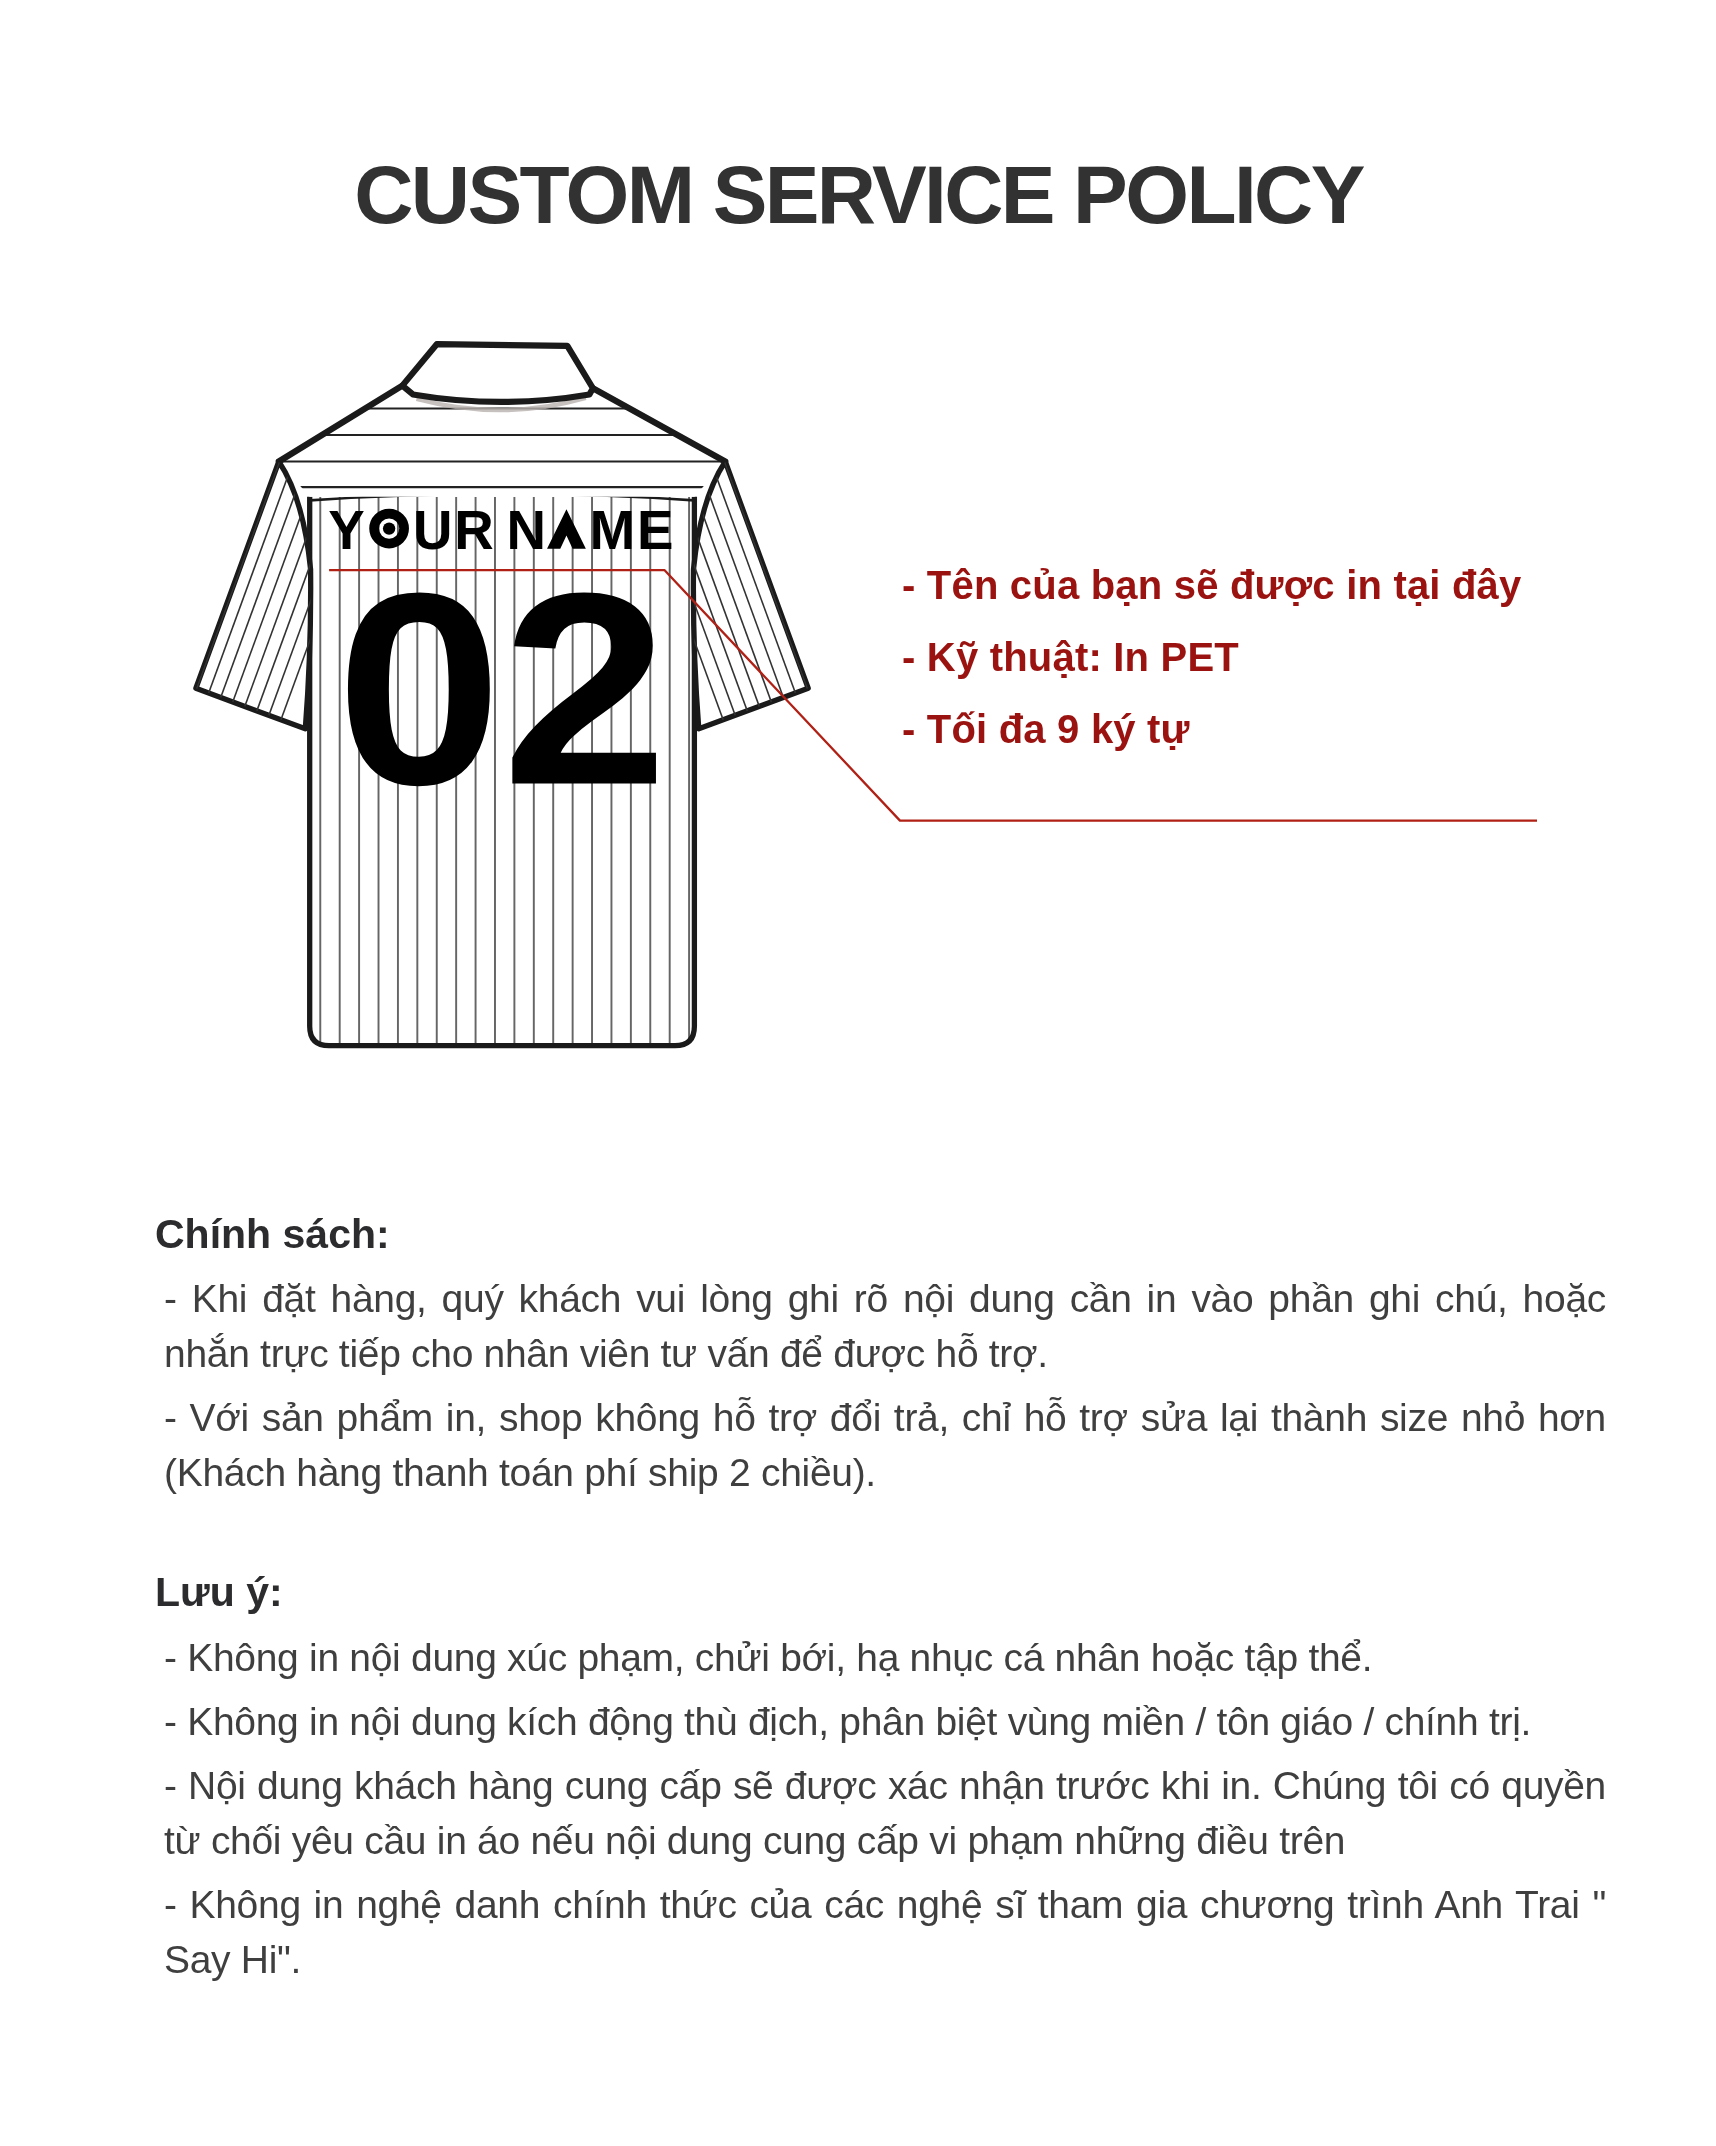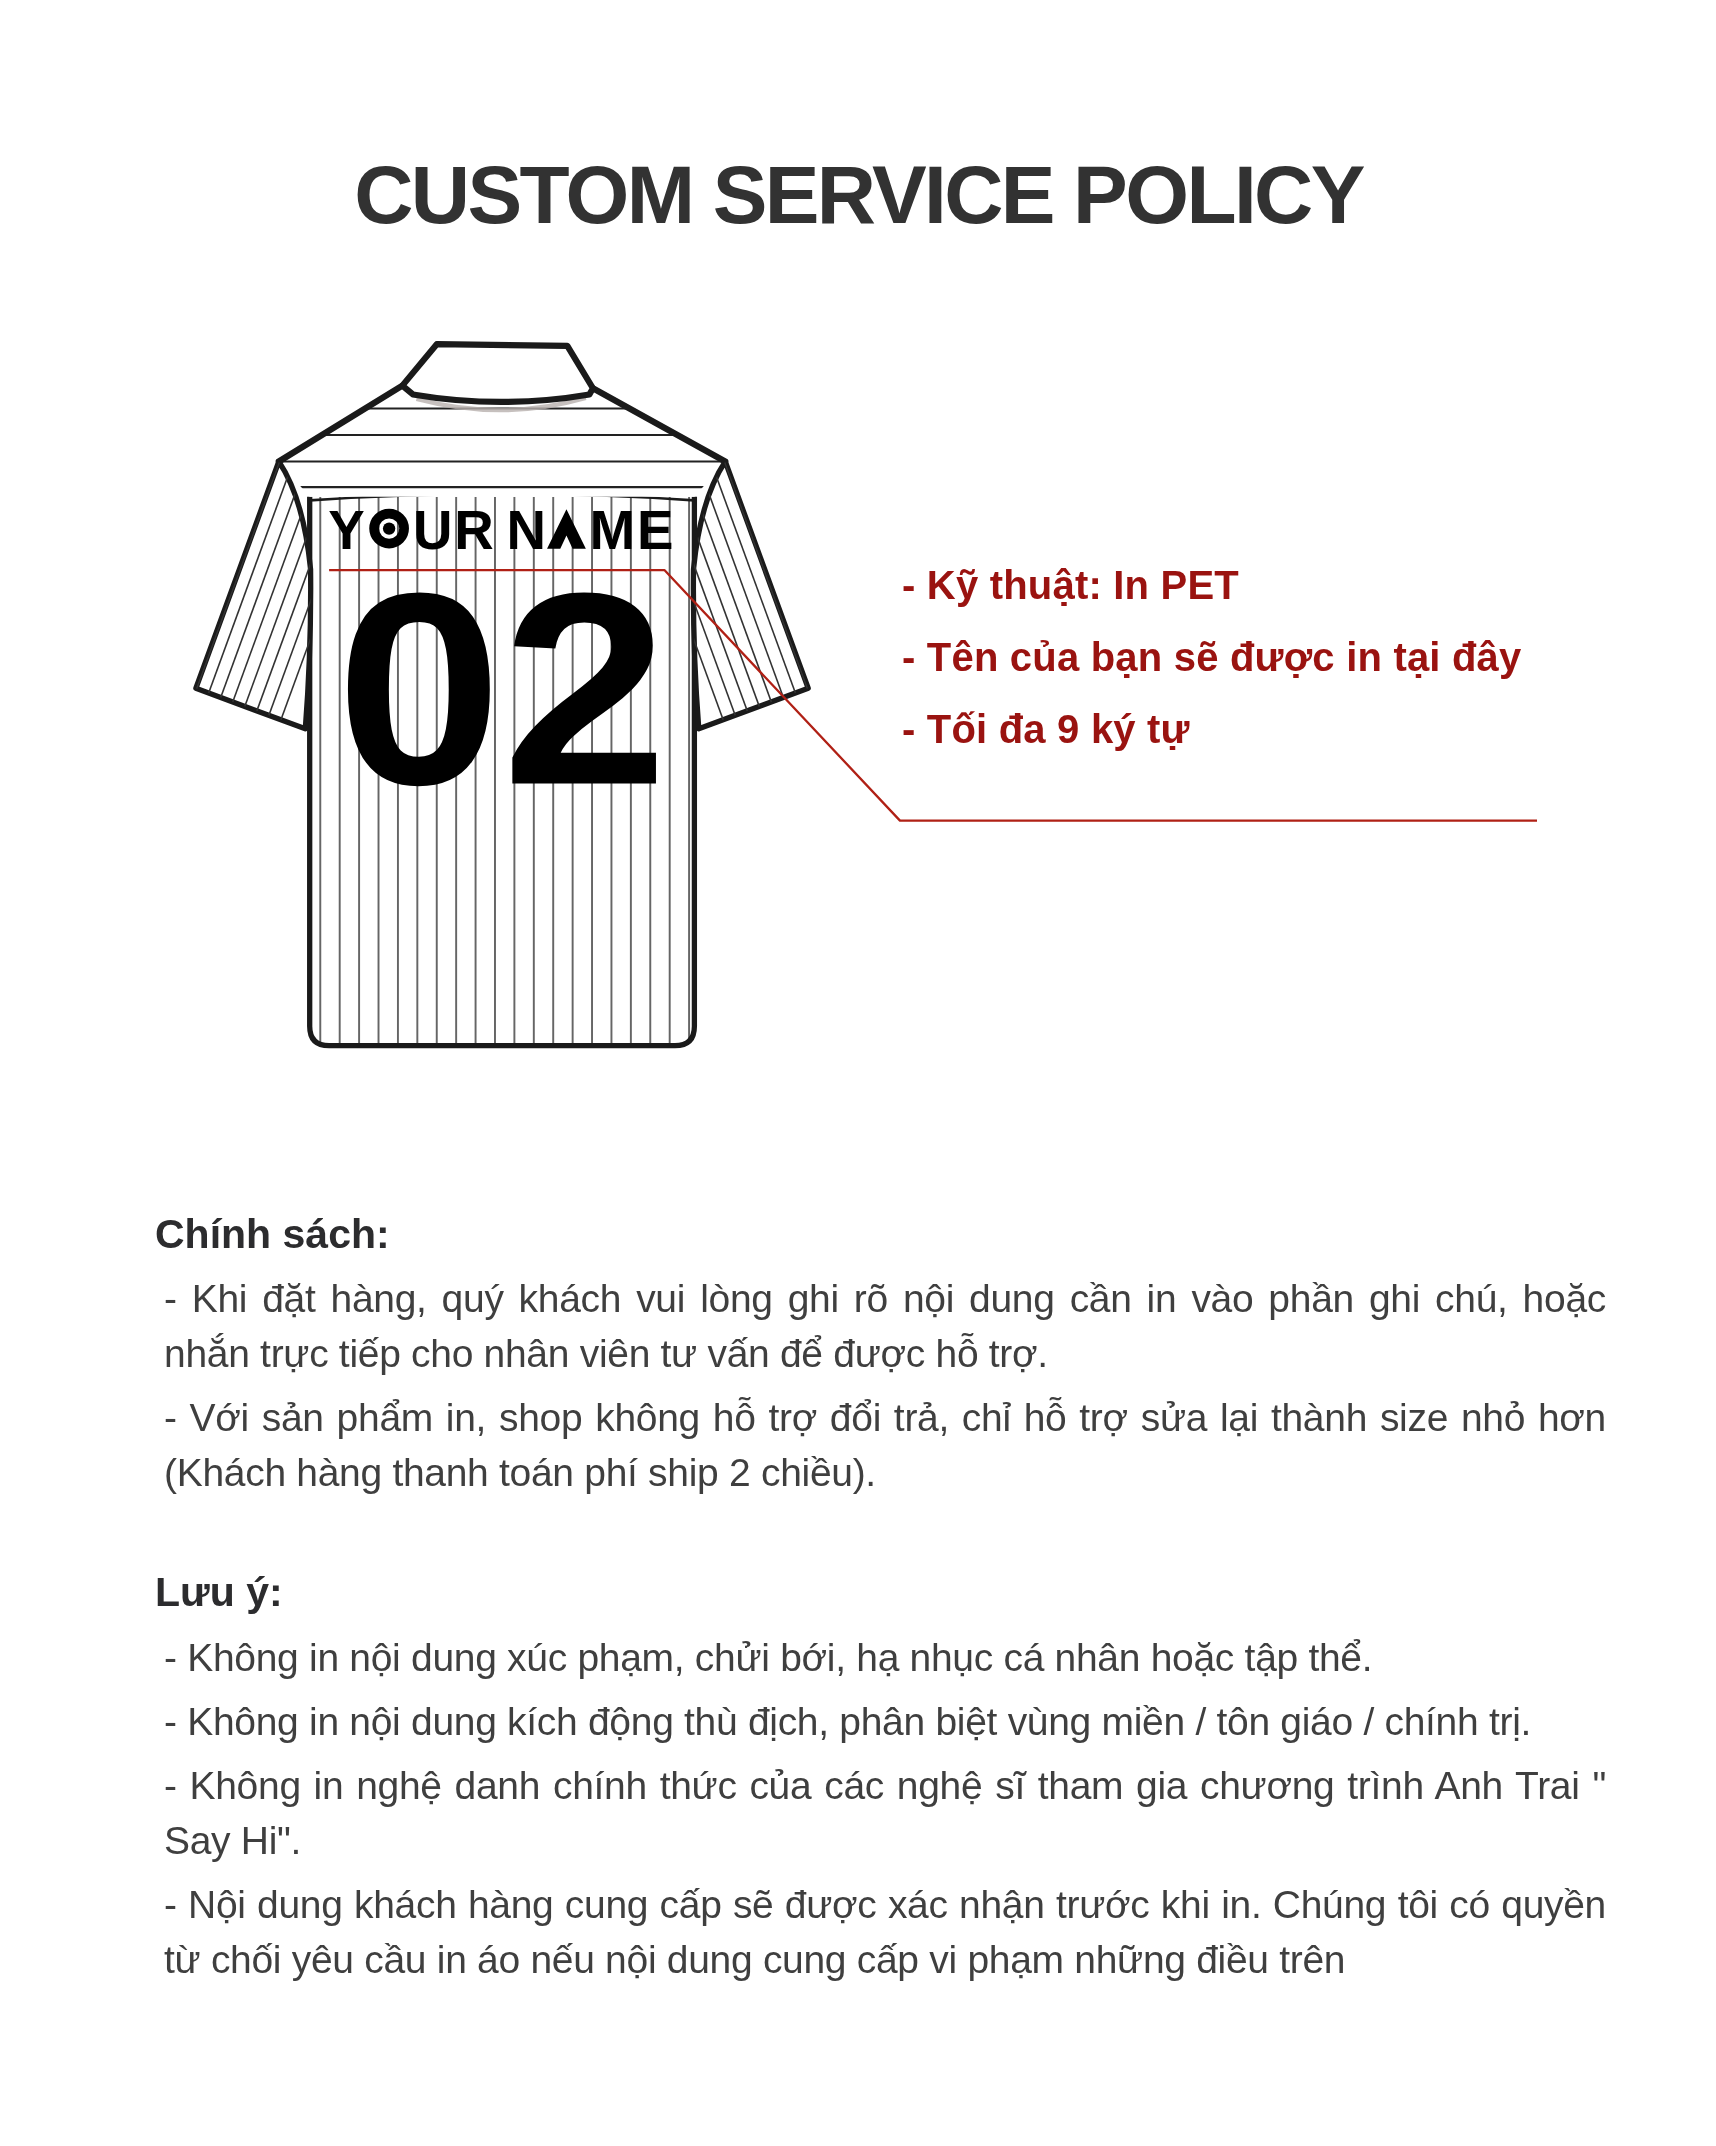--- a/index.html
+++ b/index.html
@@ -124,31 +124,31 @@
       <text x="668" y="622">M</text>
       <text x="722" y="622">E</text>
     </g>
 
     <text x="569" y="888" text-anchor="middle" font-family="Liberation Sans, DejaVu Sans, sans-serif" font-weight="bold" font-size="310" fill="#000000" textLength="376" lengthAdjust="spacingAndGlyphs">02</text>
 
     <path d="M373,646 L753,646 L1020,930 L1742,930" fill="none" stroke="#b02015" stroke-width="2.6" stroke-linejoin="round"></path>
   </svg>
 
   <div class="annotations">
+    <div>- Tên của bạn sẽ được in tại đây</div>
     <div>- Kỹ thuật: In PET</div>
-    <div>- Tên của bạn sẽ được in tại đây</div>
     <div>- Tối đa 9 ký tự</div>
   </div>
 
   <div class="policy-section">
     <h2>Chính sách:</h2>
     <p>- Khi đặt hàng, quý khách vui lòng ghi rõ nội dung cần in vào phần ghi chú, hoặc nhắn trực tiếp cho nhân viên tư vấn để được hỗ trợ.</p>
     <p>- Với sản phẩm in, shop không hỗ trợ đổi trả, chỉ hỗ trợ sửa lại thành size nhỏ hơn (Khách hàng thanh toán phí ship 2 chiều).</p>
 
     <h2 class="notes-h">Lưu ý:</h2>
     <p>- Không in nội dung xúc phạm, chửi bới, hạ nhục cá nhân hoặc tập thể.</p>
     <p>- Không in nội dung kích động thù địch, phân biệt vùng miền / tôn giáo / chính trị.</p>
+    <p>- Nội dung khách hàng cung cấp sẽ được xác nhận trước khi in. Chúng tôi có quyền từ chối yêu cầu in áo nếu nội dung cung cấp vi phạm những điều trên</p>
     <p>- Không in nghệ danh chính thức của các nghệ sĩ tham gia chương trình Anh Trai " Say Hi".</p>
-    <p>- Nội dung khách hàng cung cấp sẽ được xác nhận trước khi in. Chúng tôi có quyền từ chối yêu cầu in áo nếu nội dung cung cấp vi phạm những điều trên</p>
   </div>
 
 </div>
 
 
 </body></html>

